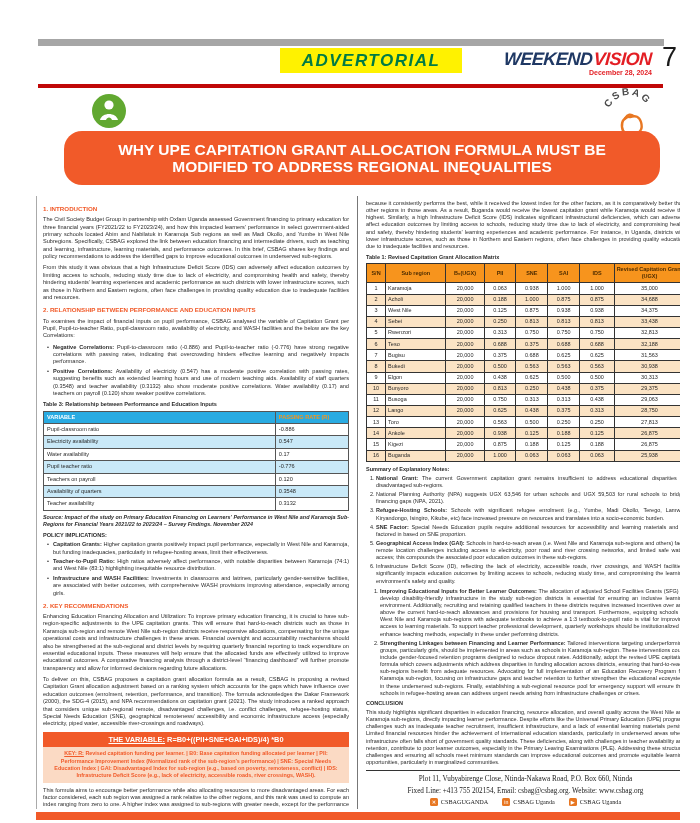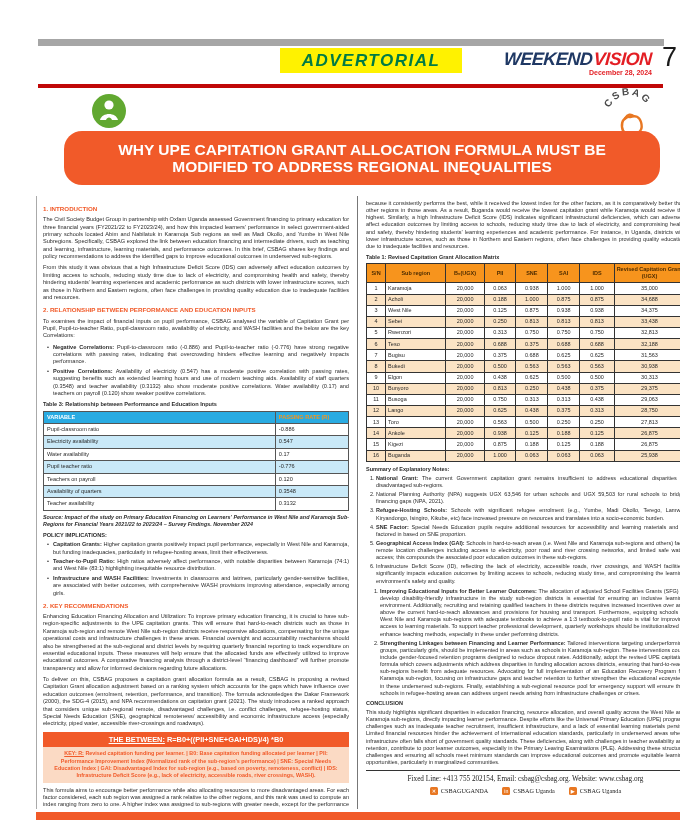--- a/index.html
+++ b/index.html
@@ -171,21 +171,21 @@
         <li><b>Capitation Grants:</b><span> Higher capitation grants positively impact pupil performance, especially in West Nile and Karamoja, but funding inadequacies, particularly in refugee-hosting areas, limit their effectiveness.</span></li>
         <li><b>Teacher-to-Pupil Ratio:</b><span> High ratios adversely affect performance, with notable disparities between Karamoja (74:1) and West Nile (83:1) highlighting inequitable resource distribution.</span></li>
         <li><b>Infrastructure and WASH Facilities:</b><span> Investments in classrooms and latrines, particularly gender-sensitive facilities, are associated with better outcomes, with comprehensive WASH provisions improving attendance, especially among girls.</span></li>
       </ul>
 
       <h4 class="sec">2. KEY RECOMMENDATIONS</h4>
       <p>Enhancing Education Financing Allocation and Utilization: To improve primary education financing, it is crucial to have sub-region-specific adjustments to the UPE capitation grants. This will ensure that hard-to-reach districts such as those in Karamoja sub-region and remote West Nile sub-region districts receive responsive allocations, compensating for the unique operational costs and infrastructure challenges in these areas. Financial oversight and accountability mechanisms should also be strengthened at the sub-regional and district levels by requiring quarterly financial reporting to track expenditure on essential educational inputs. These measures will help ensure that the allocated funds are effectively utilized to improve educational outcomes. A comparative financing analysis through a district-level “financing dashboard” will further promote transparency and allow for informed decisions regarding future allocations.</p>
       <p>To deliver on this, CSBAG proposes a capitation grant allocation formula as a result, CSBAG is proposing a revised Capitation Grant allocation adjustment based on a ranking system which accounts for the gaps which have influence over education outcomes (enrolment, retention, performance, and transition). The formula acknowledges the Dakar Framework (2000), the SDG-4 (2015), and NPA recommendations on capitation grant (2021). The study introduces a ranked approach that considers unique sub-regional remote, disadvantaged challenges, i.e. conflict challenges, refugee-hosting status, Special Needs Education (SNE), geographical remoteness/ accessibility and economic infrastructure access (especially electricity, piped water, accessible river-crossings and roadways).</p>
 
       <div class="formula">
-        <span class="u">THE BETWEEN:</span><span> R=B0+((PII+SNE+GAI+IDS)/4) *B0</span>
+        <span class="u">THE VARIABLE:</span><span> R=B0+((PII+SNE+GAI+IDS)/4) *B0</span>
       </div>
       <div class="key">
         <span class="u">KEY: R:</span><span> Revised capitation funding per learner. | B0: Base capitation funding allocated per learner | PII: Performance Improvement Index (Normalized rank of the sub-region’s performance) | SNE: Special Needs Education Index | GAI: Disadvantaged Index for sub-region (e.g., based on poverty, remoteness, conflict) | IDS: Infrastructure Deficit Score (e.g., lack of electricity, accessible roads, river crossings, WASH).</span>
       </div>
       <p>This formula aims to encourage better performance while also allocating resources to more disadvantaged areas. For each factor considered, each sub region was assigned a rank relative to the other regions, and this rank was used to compute an index ranging from zero to one. A higher index was assigned to sub-regions with greater needs, except for the performance factor, where the index is reversed to incentivize improved performance. For instance, Buganda received an index of 1 for performance</p>
     </div>
 
     <div class="col-right">
       <p>because it consistently performs the best, while it received the lowest index for the other factors, as it is comparatively better than other regions in those areas. As a result, Buganda would receive the lowest capitation grant while Karamoja would receive the highest. Similarly, a high Infrastructure Deficit Score (IDS) indicates significant infrastructural deficiencies, which can adversely affect education outcomes by limiting access to schools, reducing study time due to lack of electricity, and compromising health and safety, thereby hindering students’ learning experiences and academic performance. For instance, in Uganda, districts with lower infrastructure scores, such as those in Northern and Eastern regions, often face challenges in providing quality education due to inadequate facilities and resources.</p>
 
@@ -379,20 +379,21 @@
 
       <ol class="recs">
         <li><b>Improving Educational Inputs for Better Learner Outcomes:</b><span> The allocation of adjusted School Facilities Grants (SFG) to develop disability-friendly infrastructure in the study sub-region districts is essential for ensuring an inclusive learning environment. Additionally, recruiting and retaining qualified teachers in these districts requires increased incentives over and above the current hard-to-reach allowances and provisions for housing and transport. Furthermore, equipping schools in West Nile and Karamoja sub-regions with adequate textbooks to achieve a 1:3 textbook-to-pupil ratio is vital for improving access to learning materials. To support teacher professional development, quarterly workshops should be institutionalized to enhance teaching methods, especially in these under performing districts.</span></li>
         <li><b>Strengthening Linkages between Financing and Learner Performance:</b><span> Tailored interventions targeting underperforming groups, particularly girls, should be implemented in areas such as schools in Karamoja sub-region. These interventions could include gender-focused retention programs designed to reduce dropout rates. Additionally, adopt the revised UPE capitation formula which covers adjustments which address disparities in funding allocation across districts, ensuring that hard-to-reach sub-regions benefit from adequate resources. Advocating for full implementation of an Education Recovery Program for Karamoja sub-region, focusing on infrastructure gaps and teacher retention to further strengthen the educational ecosystem in these underserved sub-regions. Finally, establishing a sub-regional resource pool for emergency support will ensure that schools in refugee-hosting areas can address urgent needs arising from infrastructure challenges or crises.</span></li>
       </ol>
 
       <p class="bold-head">CONCLUSION</p>
       <p>This study highlights significant disparities in education financing, resource allocation, and overall quality across the West Nile and Karamoja sub-regions, directly impacting learner performance. Despite efforts like the Universal Primary Education (UPE) program, challenges such as inadequate teacher recruitment, insufficient infrastructure, and a lack of essential learning materials persist. Limited financial resources hinder the achievement of international education standards, particularly in underserved areas where infrastructure often falls short of government quality standards. These deficiencies, along with challenges in teacher availability and retention, contribute to poor learner outcomes, especially in the Primary Leaving Examinations (PLE). Addressing these structural challenges and ensuring all schools meet minimum standards can improve educational outcomes and promote equitable learning opportunities, particularly in marginalized communities.</p>
 
       <div class="footer">
+        <div class="line">Plot 11, Vubyabirenge Close, Ntinda-Nakawa Road, P.O. Box 660, Ntinda</div>
         <div class="line">Fixed Line: +413 755 202154, Email: csbag@csbag.org. Website: www.csbag.org</div>
         <div class="socials">
           <span class="soc-item">
             <span class="soc-ic">✕</span>
             <span>CSBAGUGANDA</span>
           </span>
           <span class="soc-item">
             <span class="soc-ic">in</span>
             <span>CSBAG Uganda</span>
           </span>

